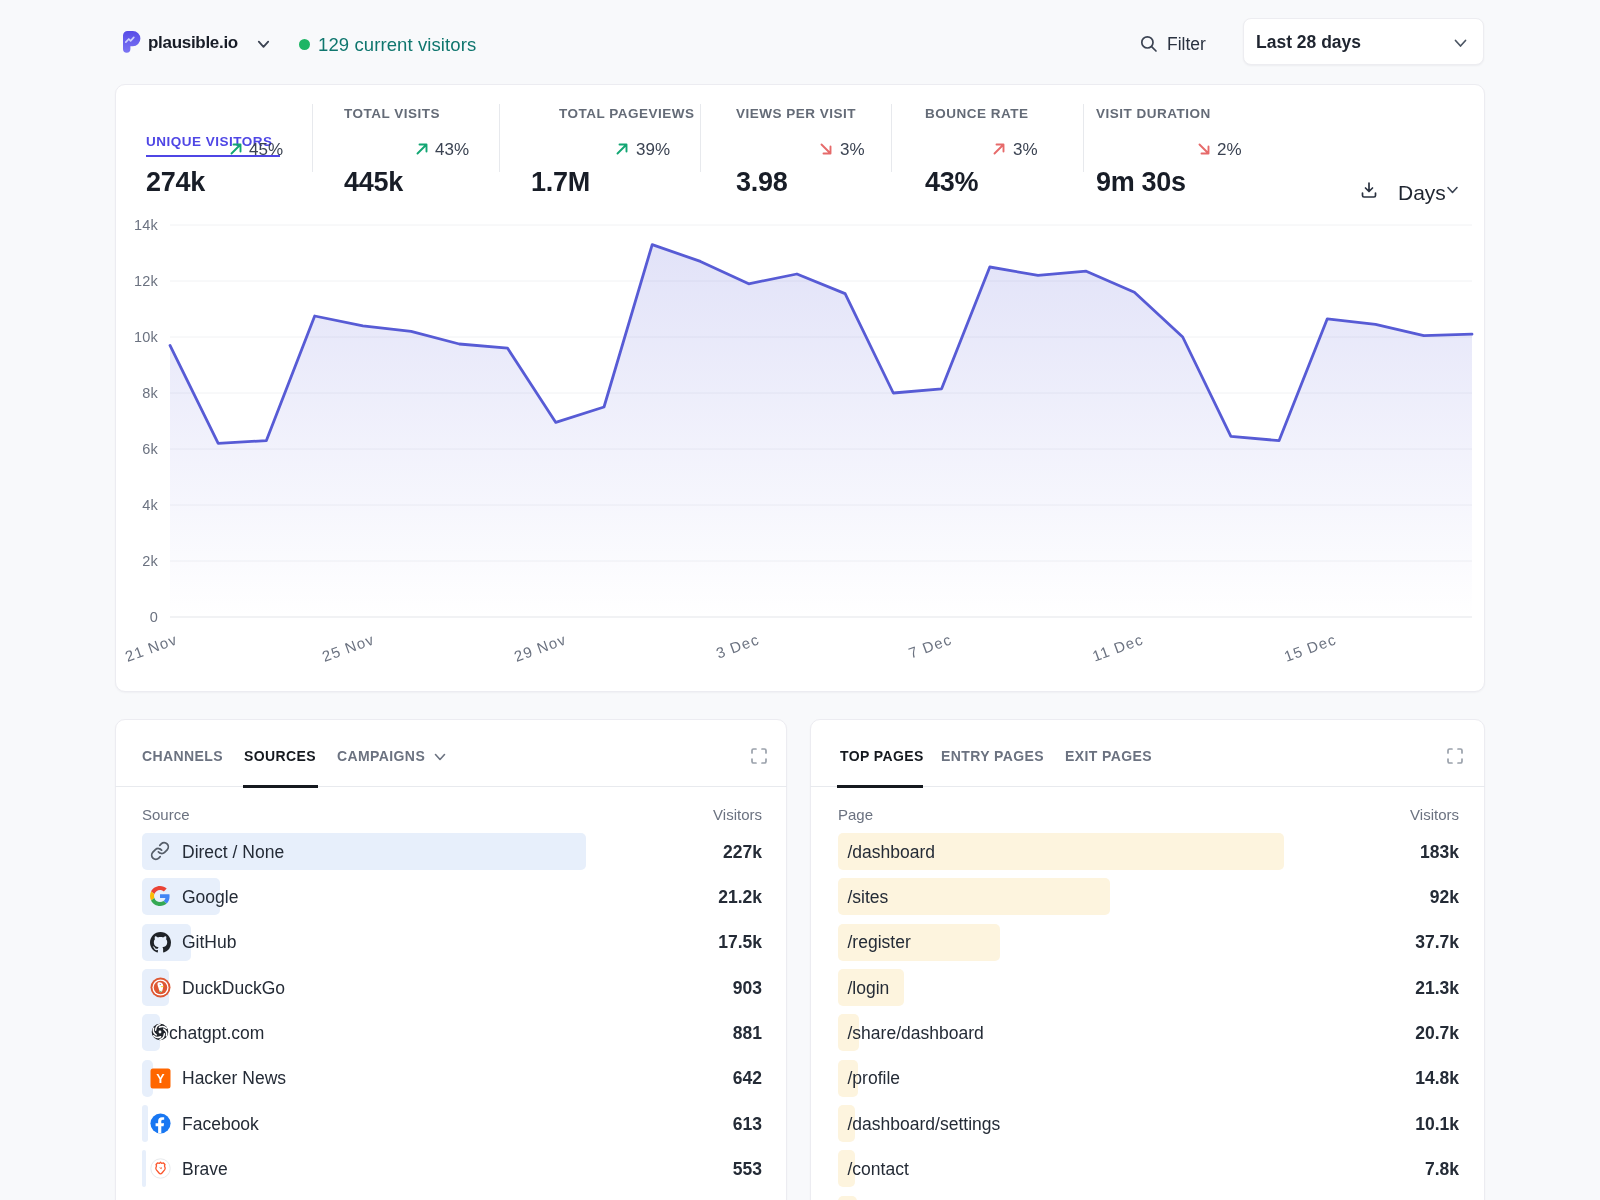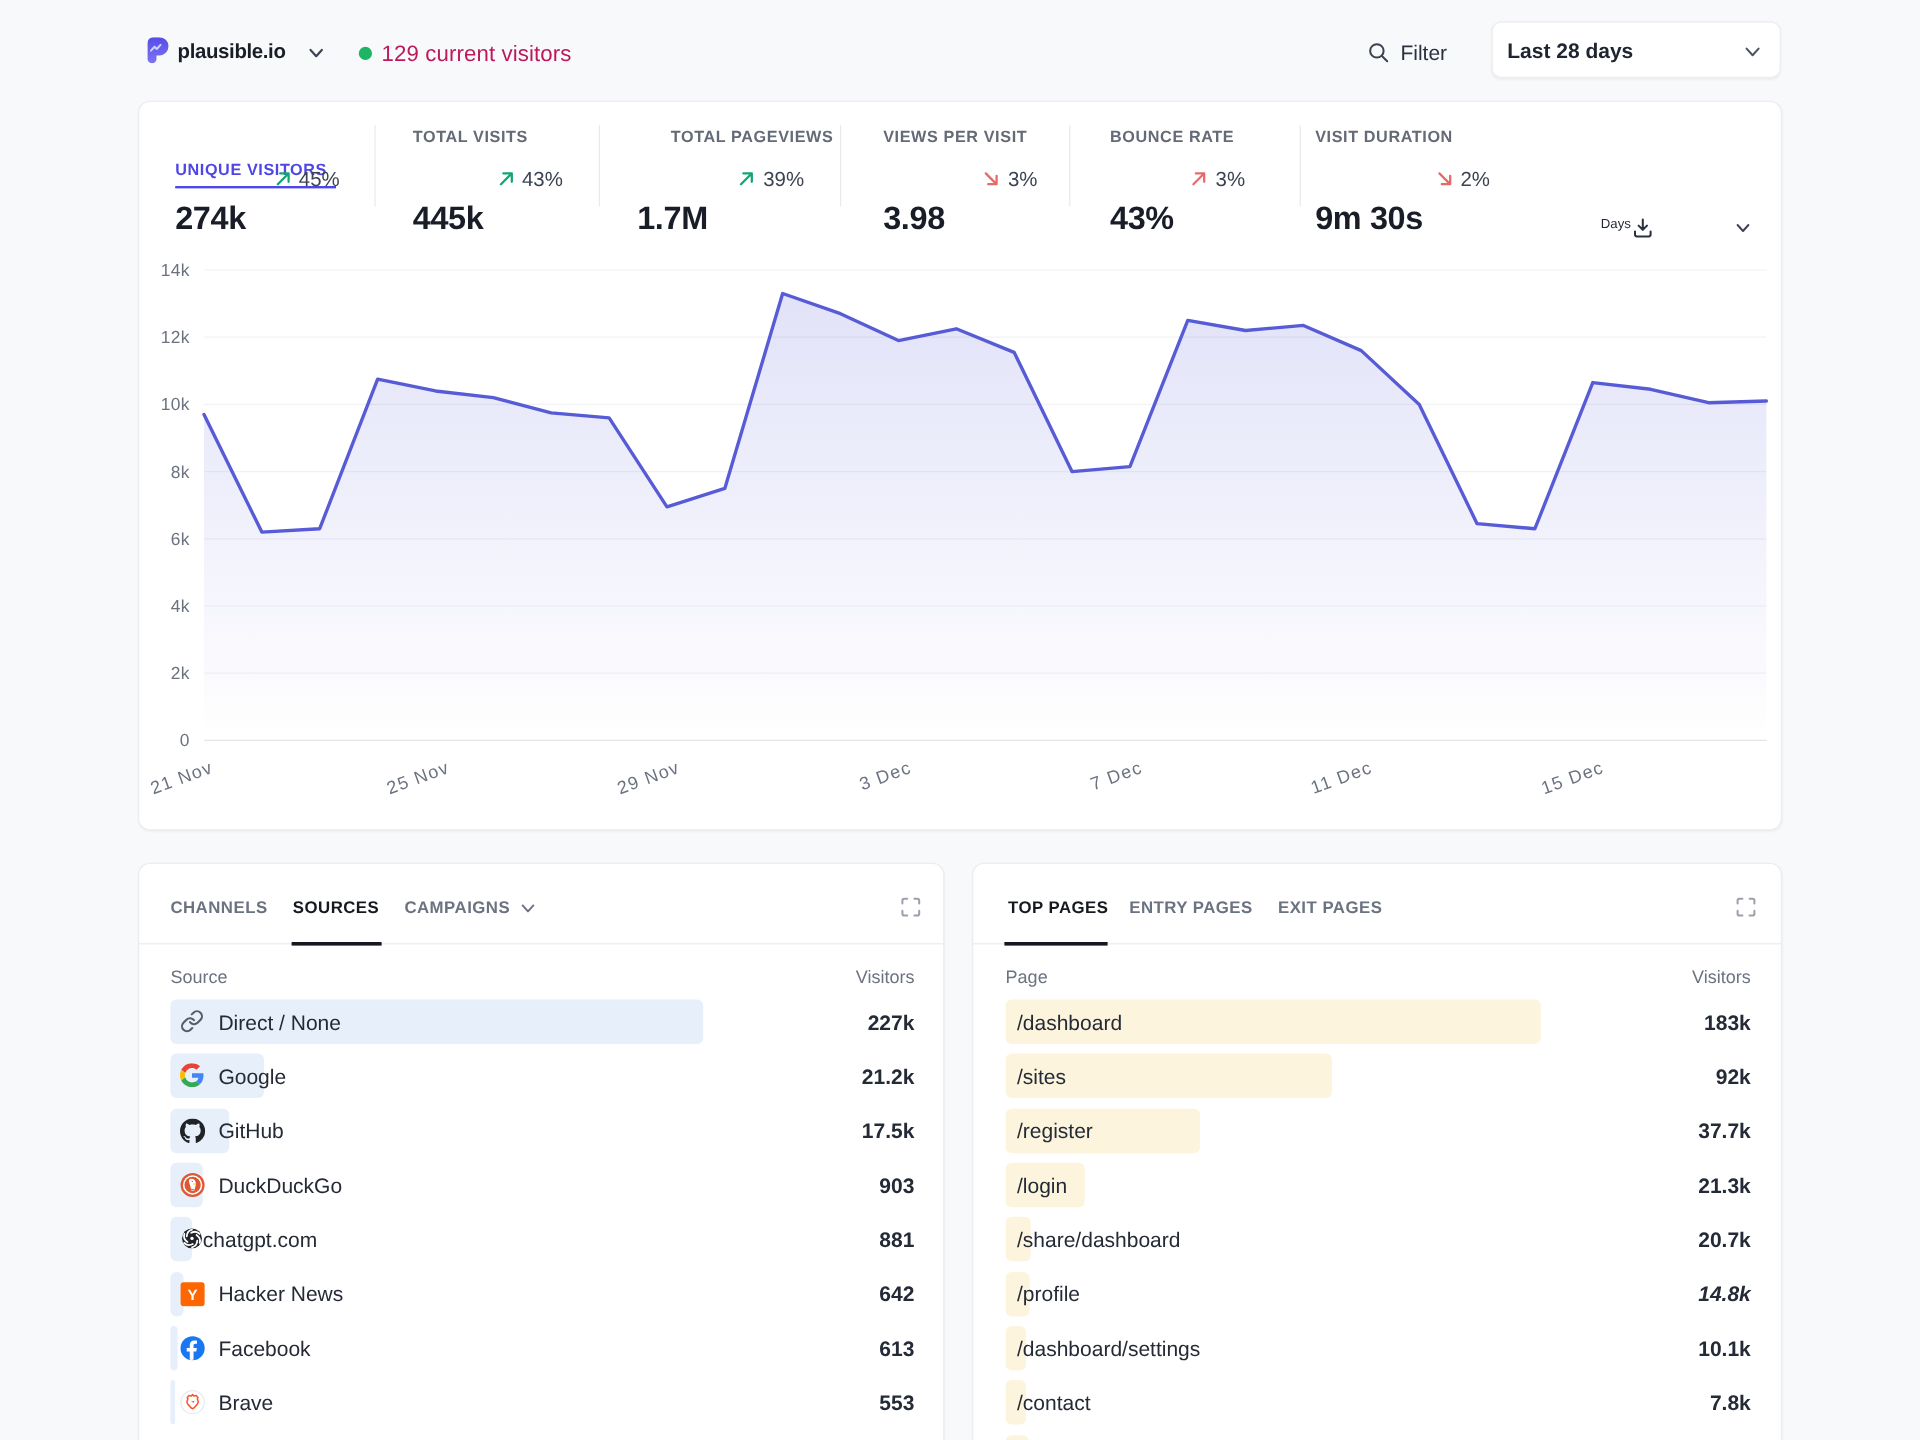--- a/index.html
+++ b/index.html
@@ -2,21 +2,21 @@
 <html><head>
 <meta charset="utf-8">
 <style>
 * { margin:0; padding:0; box-sizing:border-box; }
 html,body { width:1600px; height:1200px; overflow:hidden; }
 body { background:#f8f9fb; font-family:"Liberation Sans", sans-serif; position:relative; color:#1b2431; }
 .abs { position:absolute; }
 .panel { position:absolute; background:#fff; border:1px solid #ececf1; border-radius:10px; box-shadow:0 1px 2px rgba(16,24,40,0.04); }
 
 .hdr-name { font-size:17px; font-weight:bold; color:#181d27; letter-spacing:-0.3px; }
-.gray { color:#be185d; }
+.gray { color:#0f766e; }
 .metric-label { font-size:13.5px; font-weight:bold; letter-spacing:0.5px; color:#646b77; white-space:nowrap; }
 .metric-value { font-size:27px; font-weight:bold; color:#181d27; letter-spacing:-0.3px;margin-top:32px; }
 .pct { font-size:17px; color:#3b4352; }
 .sep { position:absolute; width:1px; background:#e7e9ed; top:104px; height:68px; }
 .tab { font-size:14px; font-weight:bold; letter-spacing:0.4px; color:#6b7280; position:absolute; top:748px; }
 .tab.active { color:#15191f; }
 .colhdr { font-size:15px; color:#6b7280; position:absolute; }
 .rowtxt { font-size:17.5px; color:#242b36; position:absolute; white-space:nowrap; }
 .rowval { font-size:17.5px; font-weight:bold; color:#242b36; position:absolute; text-align:right; }
 .bluebar { position:absolute; background:#e7effb; border-radius:5px; height:37px; }
@@ -104,21 +104,21 @@
 <div class="abs metric-label" style="left:1096px; top:106px;">VISIT DURATION</div>
 <div class="abs metric-value" style="left:1096px; top:135px;">9m 30s</div>
 <svg class="abs" style="left:1196px; top:141px;" width="16" height="16" viewBox="0 0 16 16">
     <path d="M3.5,3.5 L12,12 M12.5,5.5 V12.5 H5.5" fill="none" stroke="#e66a6a" stroke-width="1.9" stroke-linecap="round" stroke-linejoin="round"></path>
   </svg>
 <div class="abs pct" style="left:1217px; top:140px;">2%</div>
 
 <svg class="abs" style="left:1359px; top:180px;" width="20" height="20" viewBox="0 0 20 20">
     <path d="M10,3 V11 M6.5,8 L10,11.5 L13.5,8 M3.5,13 V15.5 A1.5,1.5 0 0 0 5,17 H15 A1.5,1.5 0 0 0 16.5,15.5 V13" fill="none" stroke="#2a3240" stroke-width="1.7" stroke-linecap="round" stroke-linejoin="round"></path>
   </svg>
-<div class="abs" style="left:1334px; top:181px; font-size:11px; color:#1f2530;">Days</div>
+<div class="abs" style="left:1398px; top:181px; font-size:21px; color:#1f2530;">Days</div>
 <svg class="abs" style="left:1445px; top:185px;" width="15" height="11" viewBox="0 0 15 11">
     <polyline points="3,2.5 7.5,7.5 12,2.5" fill="none" stroke="#3b4352" stroke-width="1.6" stroke-linecap="round" stroke-linejoin="round"></polyline>
   </svg>
 
 <svg class="abs" style="left:115px; top:84px;" width="1370" height="608" viewBox="0 0 1370 608">
 <defs>
 <linearGradient id="fillg" x1="0" y1="0" x2="0" y2="1">
 <stop offset="0" stop-color="#5b5fd9" stop-opacity="0.18"></stop>
 <stop offset="1" stop-color="#5b5fd9" stop-opacity="0"></stop>
 </linearGradient>
@@ -283,20 +283,20 @@
 <div class="rowtxt" style="left:847.5px; top:932.2px;">/register</div>
 <div class="rowval" style="left:1359px; top:932.2px; width:100px;">37.7k</div>
 <div class="creambar" style="left:837.5px; top:969.0px; width:66px;"></div>
 <div class="rowtxt" style="left:847.5px; top:977.5px;">/login</div>
 <div class="rowval" style="left:1359px; top:977.5px; width:100px;">21.3k</div>
 <div class="creambar" style="left:837.5px; top:1014.3px; width:21px;"></div>
 <div class="rowtxt" style="left:847.5px; top:1022.8px;">/share/dashboard</div>
 <div class="rowval" style="left:1359px; top:1022.8px; width:100px;">20.7k</div>
 <div class="creambar" style="left:837.5px; top:1059.7px; width:20px;"></div>
 <div class="rowtxt" style="left:847.5px; top:1068.2px;">/profile</div>
-<div class="rowval" style="left:1359px; top:1068.2px; width:100px;font-style:italic;">14.8k</div>
+<div class="rowval" style="left:1359px; top:1068.2px; width:100px;">14.8k</div>
 <div class="creambar" style="left:837.5px; top:1105.0px; width:17px;"></div>
 <div class="rowtxt" style="left:847.5px; top:1113.5px;">/dashboard/settings</div>
 <div class="rowval" style="left:1359px; top:1113.5px; width:100px;">10.1k</div>
 <div class="creambar" style="left:837.5px; top:1150.3px; width:17.5px;"></div>
 <div class="rowtxt" style="left:847.5px; top:1158.8px;">/contact</div>
 <div class="rowval" style="left:1359px; top:1158.8px; width:100px;">7.8k</div>
 <div class="creambar" style="left:837.5px; top:1195.6px; width:19px;"></div>
 
 </body></html>

